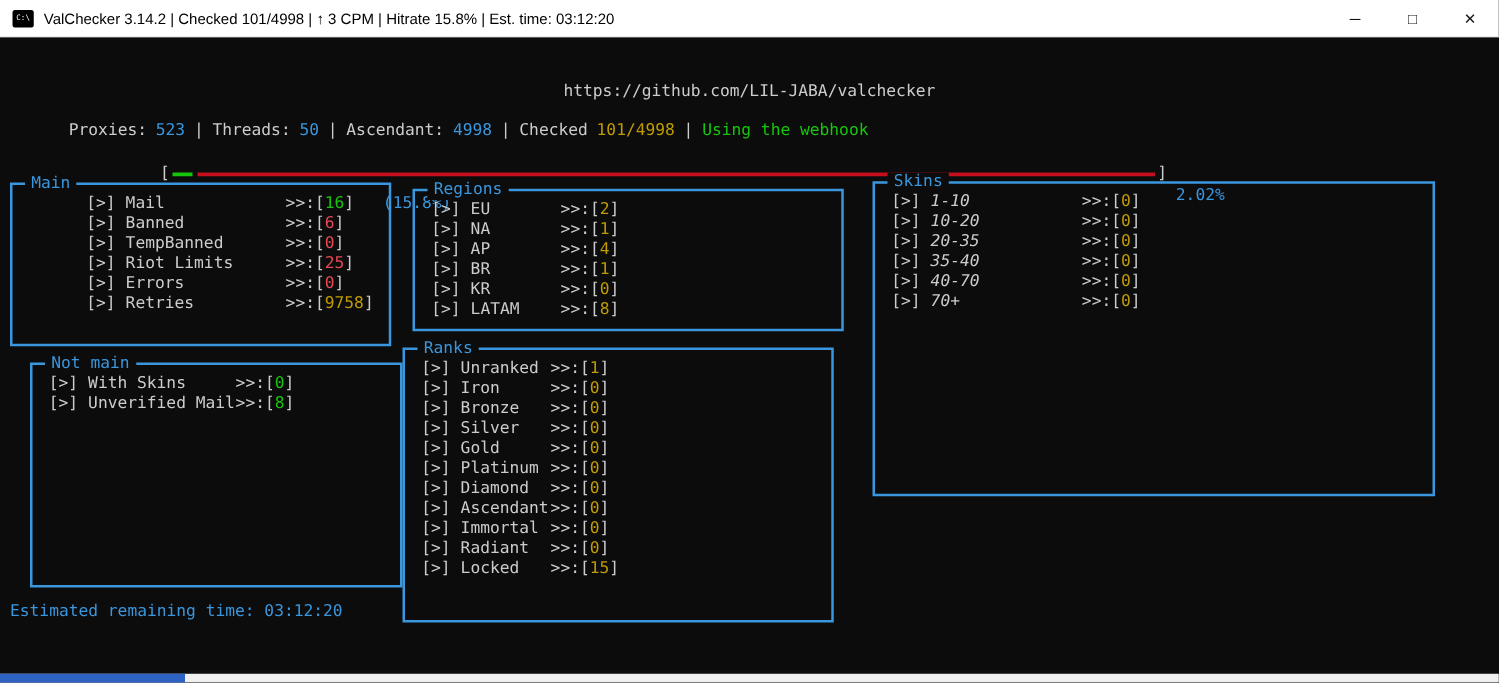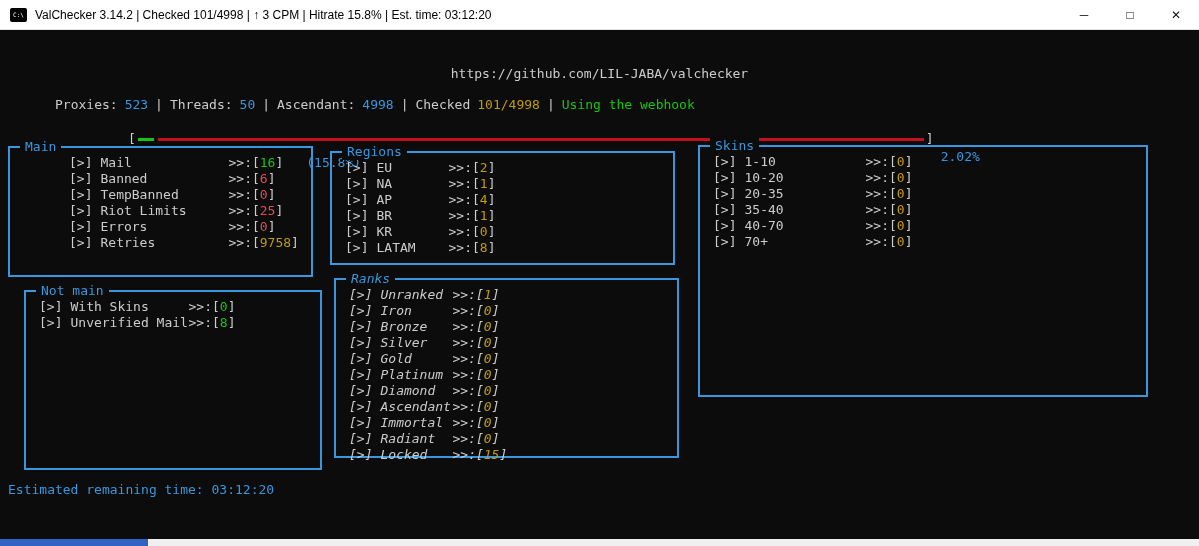--- a/index.html
+++ b/index.html
@@ -69,21 +69,21 @@
   .rows { padding: 7px 4px 0 13px; }
   .row { height: 16px; display: flex; white-space: nowrap; }
   .marker { margin-right: 8px; }
   .label { display: inline-block; flex: 0 0 auto; }
   .extra { margin-left: 23px; }
 
   .box-main     .label { width: 128px; }
   .box-not_main .label { width: 118px; }
   .box-regions  .label { width: 72px; }
   .box-ranks    .label { width: 72px; }
-  .box-skins    .label { width: 121px; }
+  .box-skins    .label { width: 121px; font-style: italic; }
 
   .footer-line { position: absolute; left: 8px; top: 452px; }
 
   
   .taskbar {
     position: absolute; bottom: 0; left: 0; width: 100%; height: 7px;
     background: var(--taskbg, #F0F0F0);
   }
   .taskbar-accent { position: absolute; left: 0; top: 0; width: 148px; height: 100%; background: var(--taskacc, #2E63C4); }
 </style>
@@ -218,21 +218,21 @@
           <span class="value">&gt;&gt;:[<span class="c-yellow">0</span>]</span>
         </div>
         <div class="row">
           <span class="marker">[&gt;]</span>
           <span class="label">LATAM</span>
           <span class="value">&gt;&gt;:[<span class="c-yellow">8</span>]</span>
         </div>
       </div>
   </div>
 
-  <div class="tbox box-ranks" style="left:334px; top:248px; width:345px; height:180px;font-style:italic;">
+  <div class="tbox box-ranks" style="left:322px; top:248px; width:345px; height:220px;">
     <span class="tbox-title">Ranks</span>
     <div class="rows">
         <div class="row">
           <span class="marker">[&gt;]</span>
           <span class="label">Unranked</span>
           <span class="value">&gt;&gt;:[<span class="c-yellow">1</span>]</span>
         </div>
         <div class="row">
           <span class="marker">[&gt;]</span>
           <span class="label">Iron</span>

